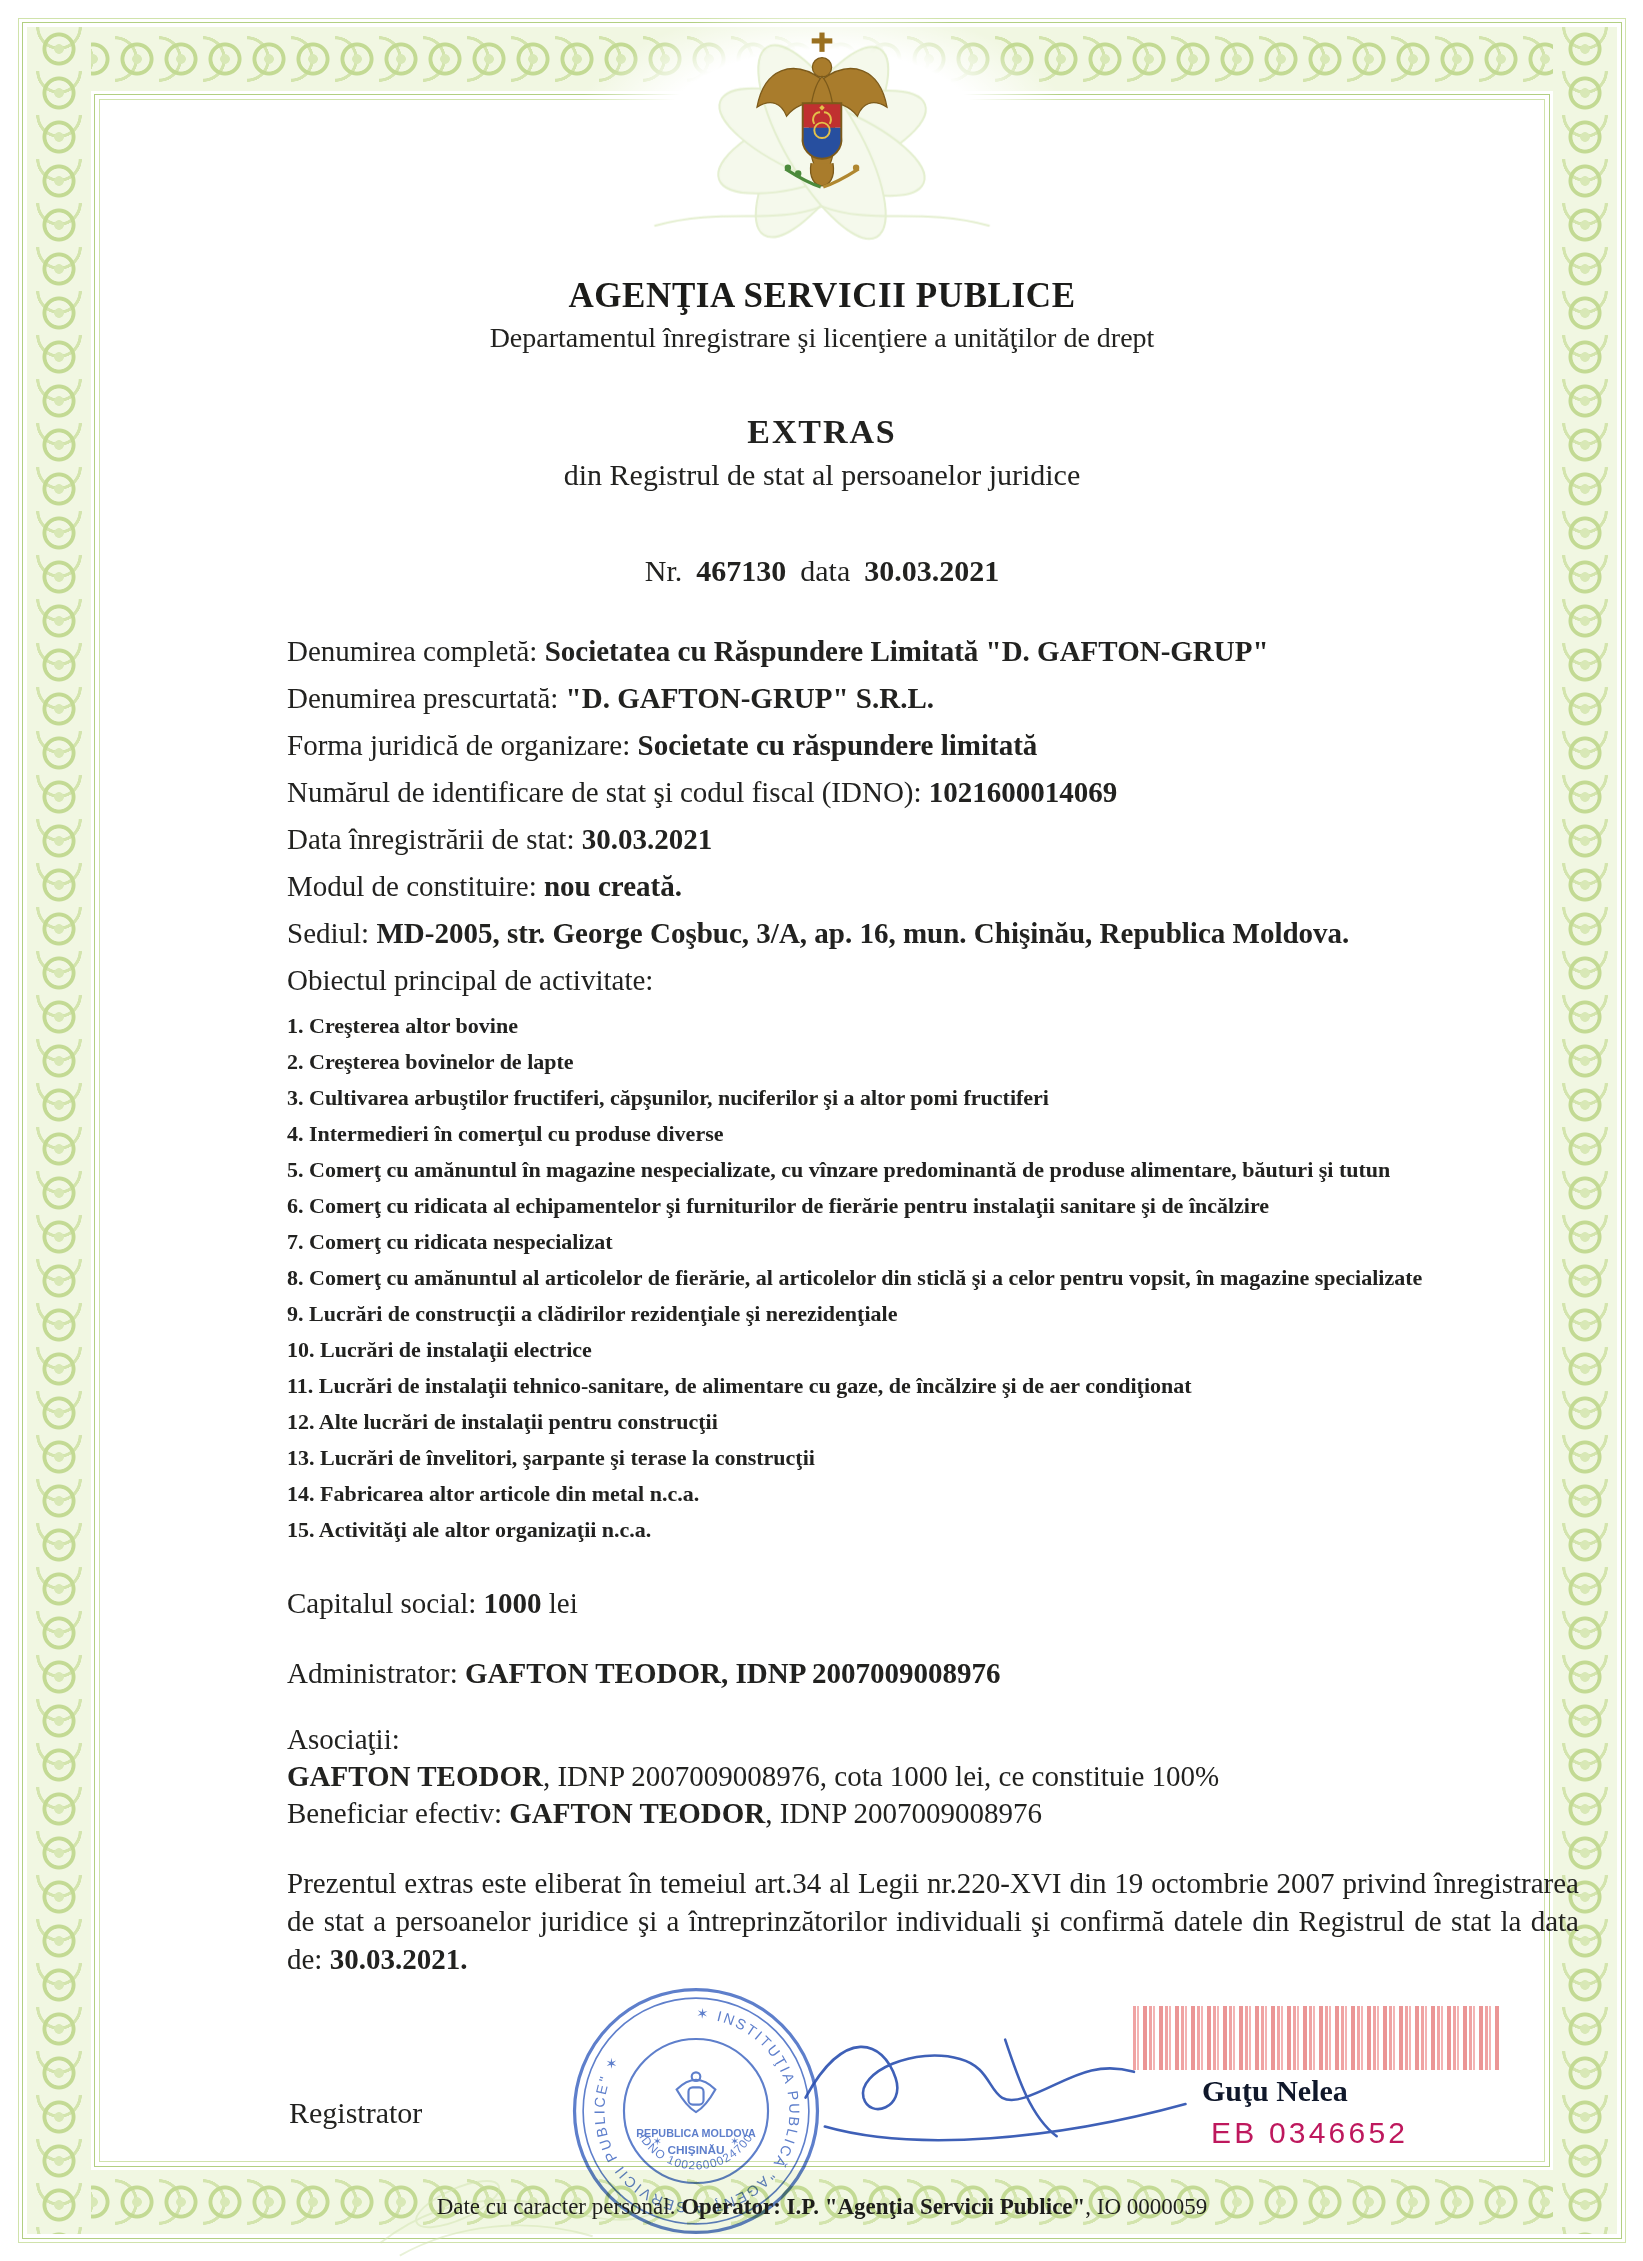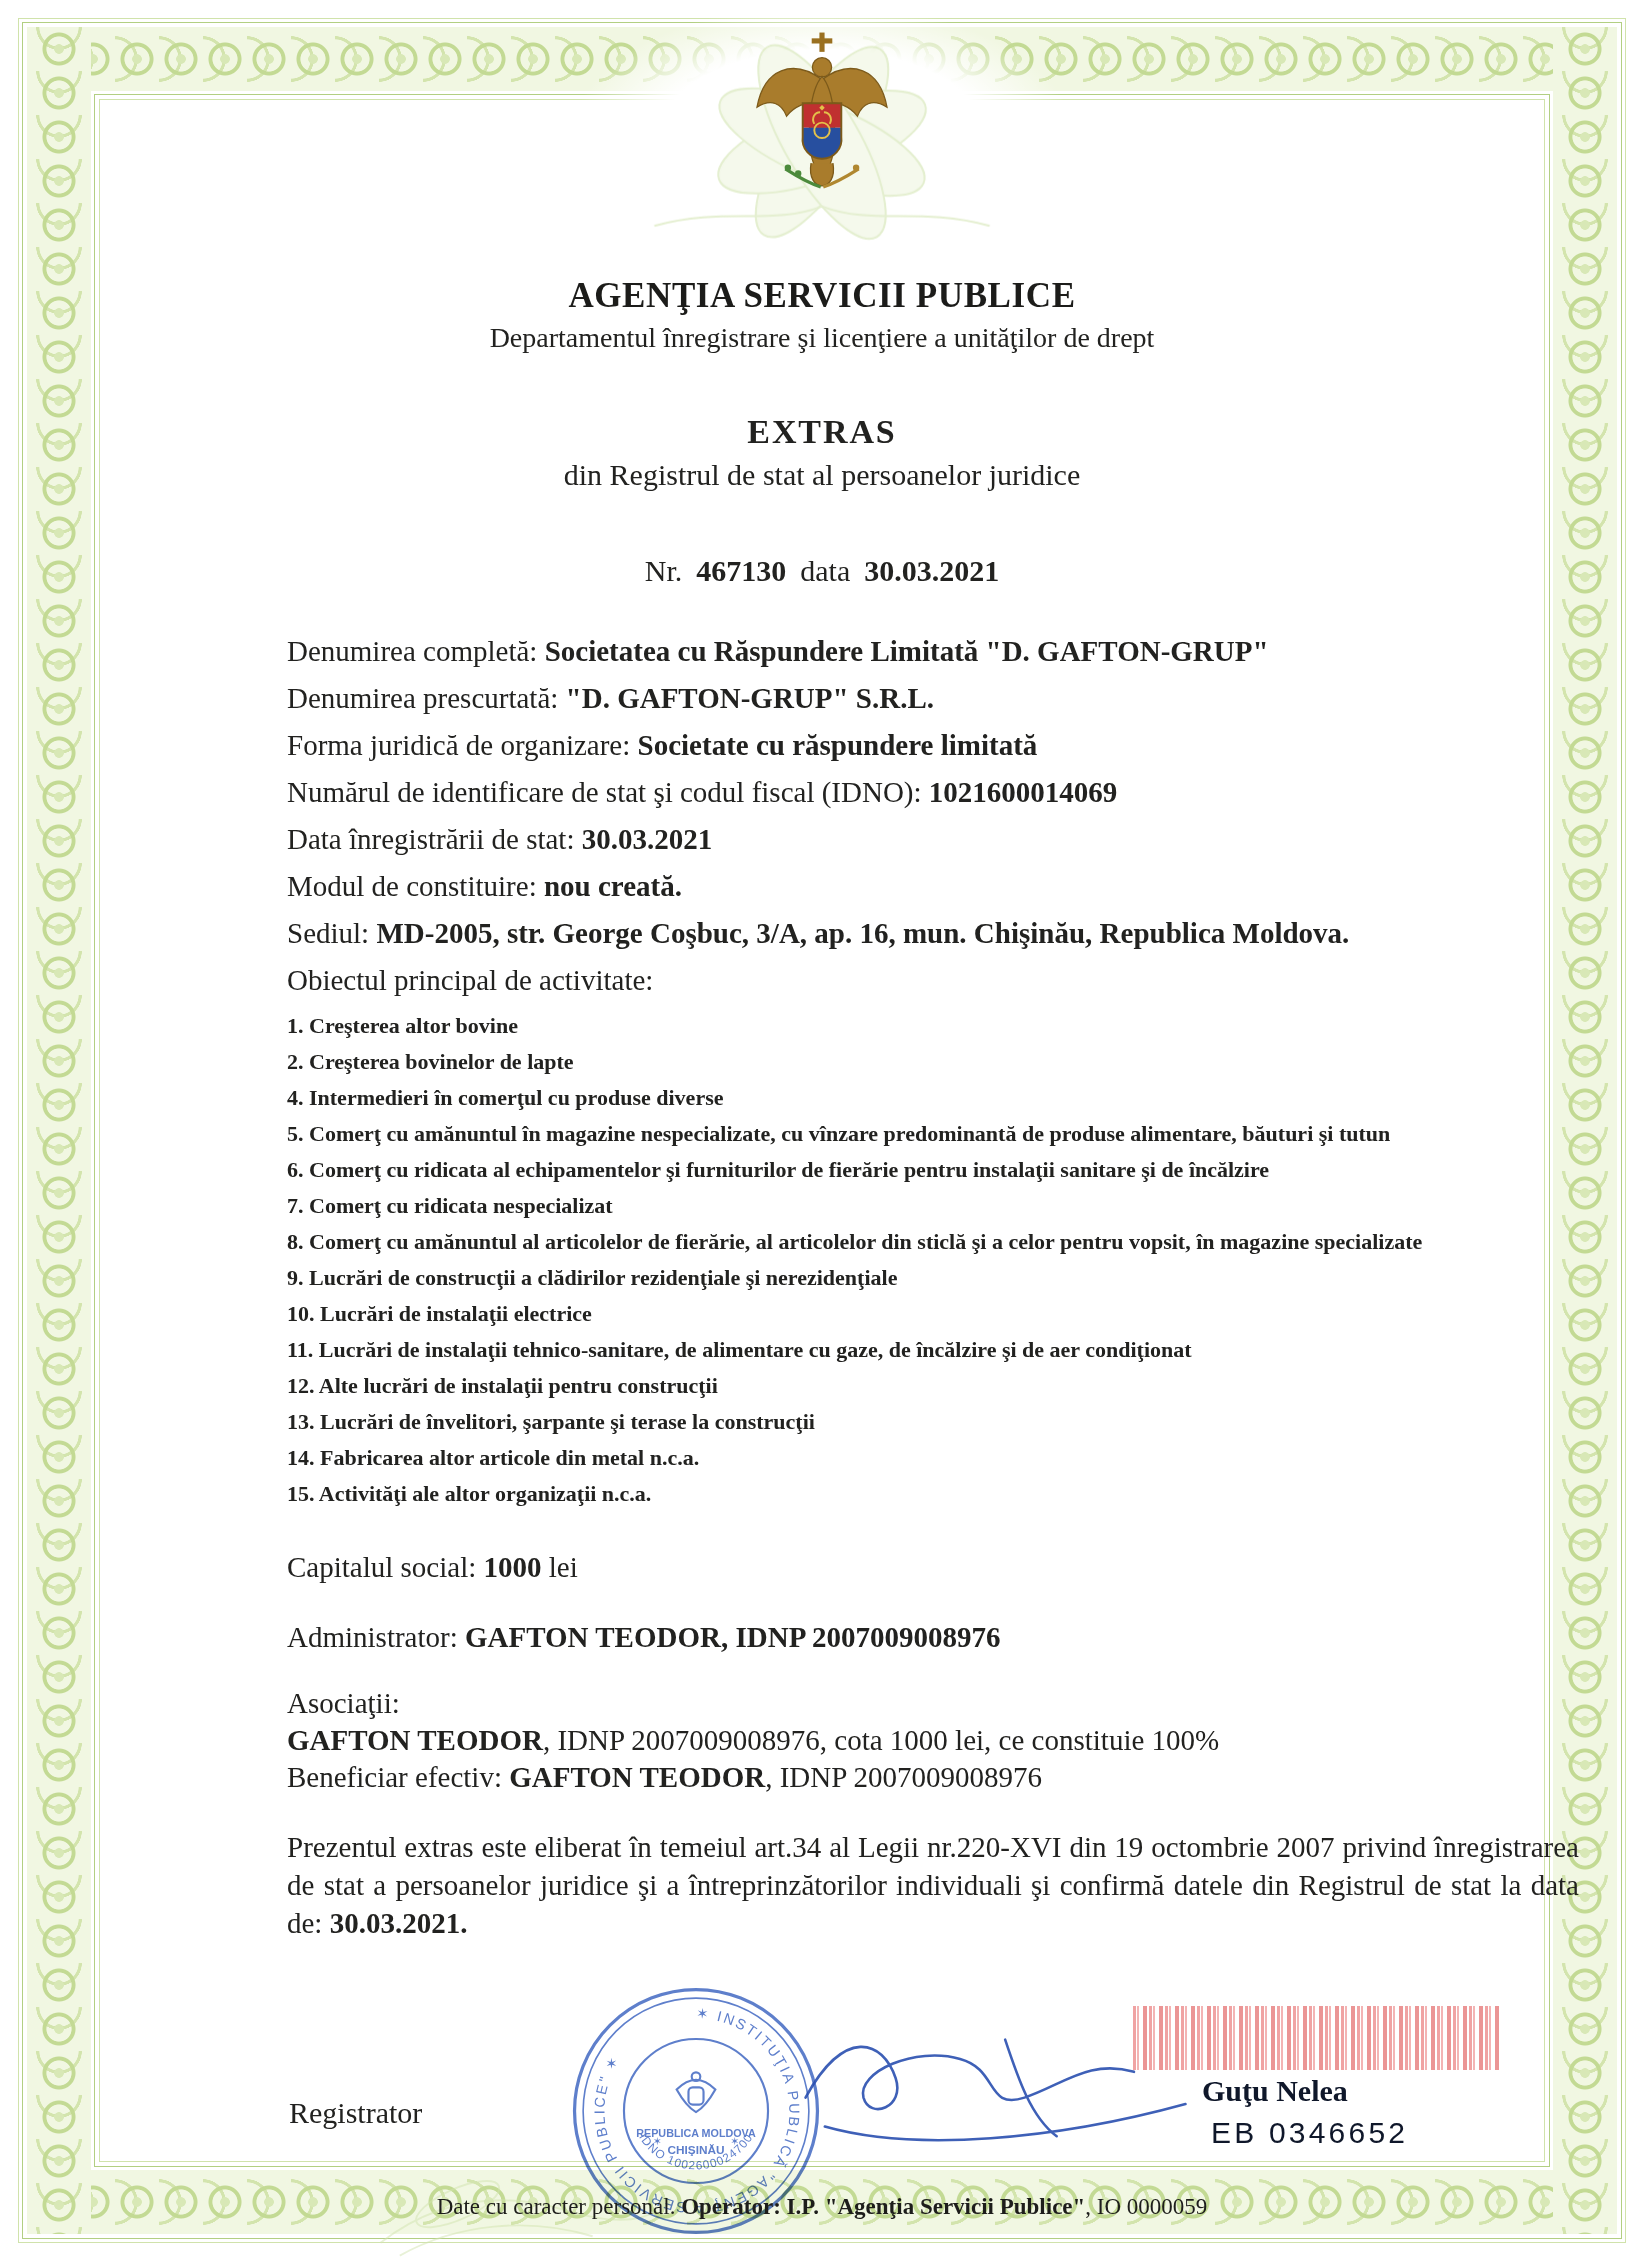--- a/index.html
+++ b/index.html
@@ -69,21 +69,21 @@
   .stamp{position:absolute;left:567px;top:1982px;width:258px;height:258px;z-index:3;opacity:.82;mix-blend-mode:multiply;}
   .signature{position:absolute;left:786px;top:2001px;width:419px;height:161px;z-index:4;opacity:.9;}
   .barcode{
     position:absolute;left:1133px;top:2006px;width:366px;height:64px;z-index:2;
     background:repeating-linear-gradient(90deg,
       #f0a3a3 0 2.6px, rgba(0,0,0,0) 2.6px 4.5px,
       #f3b4b4 4.5px 5.8px, rgba(0,0,0,0) 5.8px 9.7px,
       #eb9595 9.7px 13.5px, rgba(0,0,0,0) 13.5px 16px);
   }
   .registrar-name{position:absolute;left:1202px;top:2074px;font-size:30px;font-weight:bold;z-index:5;color:#0f172a;}
-  .serial{position:absolute;left:1211px;top:2116px;font-size:30px;letter-spacing:3.2px;color:#0f172a;z-index:5;
+  .serial{position:absolute;left:1211px;top:2116px;font-size:30px;letter-spacing:3.2px;color:#be185d;z-index:5;
           font-family:"Liberation Sans","DejaVu Sans",sans-serif;}
   .footer{position:absolute;left:0;right:0;top:2194px;text-align:center;font-size:23px;z-index:5;color:#1d1d1b;}
   .stamp text, .stamp textPath{
     font-family:"Liberation Sans","DejaVu Sans",sans-serif;
     fill:#3a62c0;
   }
 </style>
 </head>
 <body>
 
@@ -144,20 +144,21 @@
   <div class="field"><span class="lbl">Forma juridică de organizare: </span><span class="val">Societate cu răspundere limitată</span></div>
   <div class="field"><span class="lbl">Numărul de identificare de stat şi codul fiscal (IDNO): </span><span class="val">1021600014069</span></div>
   <div class="field"><span class="lbl">Data înregistrării de stat: </span><span class="val">30.03.2021</span></div>
   <div class="field"><span class="lbl">Modul de constituire: </span><span class="val">nou creată.</span></div>
   <div class="field"><span class="lbl">Sediul: </span><span class="val">MD-2005, str. George Coşbuc, 3/A, ap. 16, mun. Chişinău, Republica Moldova.</span></div>
   <div class="field">Obiectul principal de activitate:</div>
 
   <div class="acts">
     <div class="act">1. Creşterea altor bovine</div>
     <div class="act">2. Creşterea bovinelor de lapte</div>
+    <div class="act">3. Cultivarea arbuştilor fructiferi, căpşunilor, nuciferilor şi a altor pomi fructiferi</div>
     <div class="act">4. Intermedieri în comerţul cu produse diverse</div>
     <div class="act">5. Comerţ cu amănuntul în magazine nespecializate, cu vînzare predominantă de produse alimentare, băuturi şi tutun</div>
     <div class="act">6. Comerţ cu ridicata al echipamentelor şi furniturilor de fierărie pentru instalaţii sanitare şi de încălzire</div>
     <div class="act">7. Comerţ cu ridicata nespecializat</div>
     <div class="act">8. Comerţ cu amănuntul al articolelor de fierărie, al articolelor din sticlă şi a celor pentru vopsit, în magazine specializate</div>
     <div class="act">9. Lucrări de construcţii a clădirilor rezidenţiale şi nerezidenţiale</div>
     <div class="act">10. Lucrări de instalaţii electrice</div>
     <div class="act">11. Lucrări de instalaţii tehnico-sanitare, de alimentare cu gaze, de încălzire şi de aer condiţionat</div>
     <div class="act">12. Alte lucrări de instalaţii pentru construcţii</div>
     <div class="act">13. Lucrări de învelitori, şarpante şi terase la construcţii</div>

